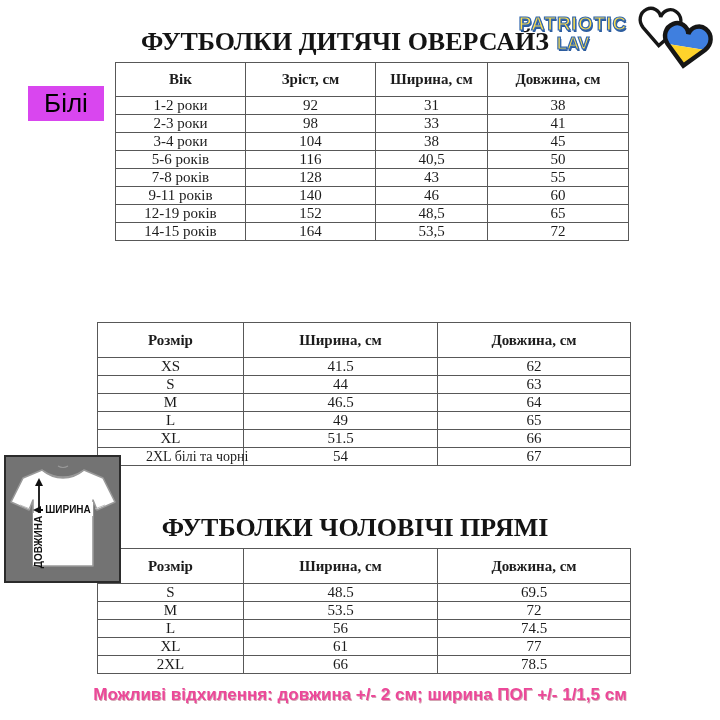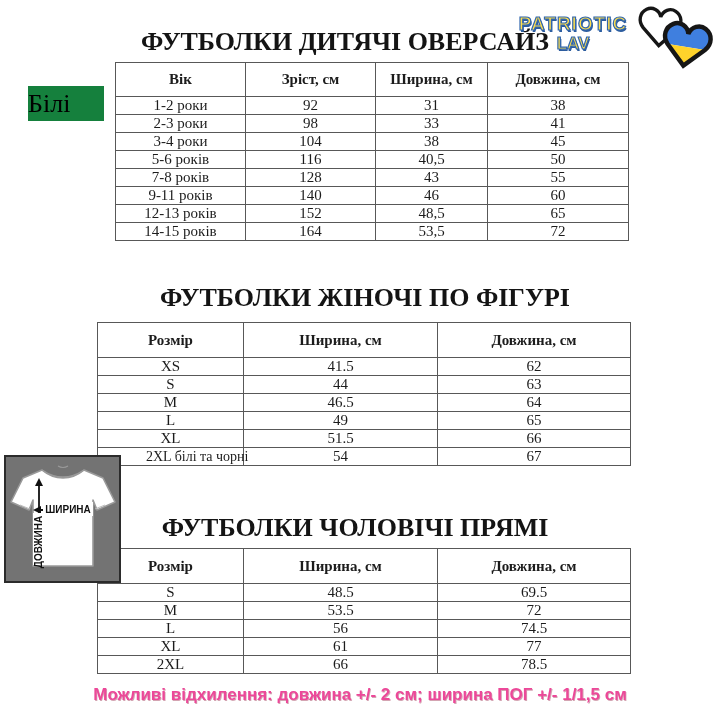--- a/index.html
+++ b/index.html
@@ -24,23 +24,23 @@
   #table-children td{height:17px;}
   #table-women{left:97px;top:322px;width:533px;}
   #table-women th{height:34px;}
   #table-women td{height:16px;}
   #table-women tbody tr:last-child td:first-child{font-size:14px;white-space:nowrap;padding-left:48px;}
   #table-men{left:97px;top:548px;width:533px;}
   #table-men th{height:34px;}
   #table-men td{height:15px;}
 
   
-  #badge{position:absolute;left:28px;top:86px;width:76px;height:35px;background:#15803d;
-         color:#000;font-family:Liberation Serif, serif;font-size:26px;line-height:35px;
-         z-index:6;}
+  #badge{position:absolute;left:28px;top:86px;width:76px;height:35px;background:#d946ef;
+         color:#000;font-family:Liberation Sans, sans-serif;font-size:26px;line-height:35px;
+         text-align:center;z-index:6;}
 
   
   #logo-text{position:absolute;left:514px;top:13px;width:118px;text-align:center;
              font-family:"Liberation Sans",sans-serif;font-weight:800;color:#ffdf4d;
              -webkit-text-stroke:1.2px #3166ae;text-shadow:1px 1.5px 0 #2c5c9e;z-index:6;}
   .logo-line1{font-size:19px;letter-spacing:1px;line-height:22px;}
   .logo-line2{font-size:17px;line-height:18px;}
   #logo-hearts{position:absolute;left:626px;top:1px;z-index:6;}
 
   
@@ -130,35 +130,34 @@
           <td>43</td>
           <td>55</td>
         </tr>
         <tr>
           <td>9-11 років</td>
           <td>140</td>
           <td>46</td>
           <td>60</td>
         </tr>
         <tr>
-          <td>12-13 років</td>
+          <td>12-19 років</td>
           <td>152</td>
           <td>48,5</td>
           <td>65</td>
         </tr>
         <tr>
           <td>14-15 років</td>
           <td>164</td>
           <td>53,5</td>
           <td>72</td>
         </tr>
       </tbody>
   </table>
 
-  <h2 class="title" id="title-women">ФУТБОЛКИ ЖІНОЧІ ПО ФІГУРІ</h2>
   <table class="tbl" id="table-women">
     <colgroup>
         <col style="width:146px">
         <col style="width:194px">
         <col style="width:193px">
       </colgroup>
     <thead>
       <tr>
           <th>Розмір</th>
           <th>Ширина, см</th>

